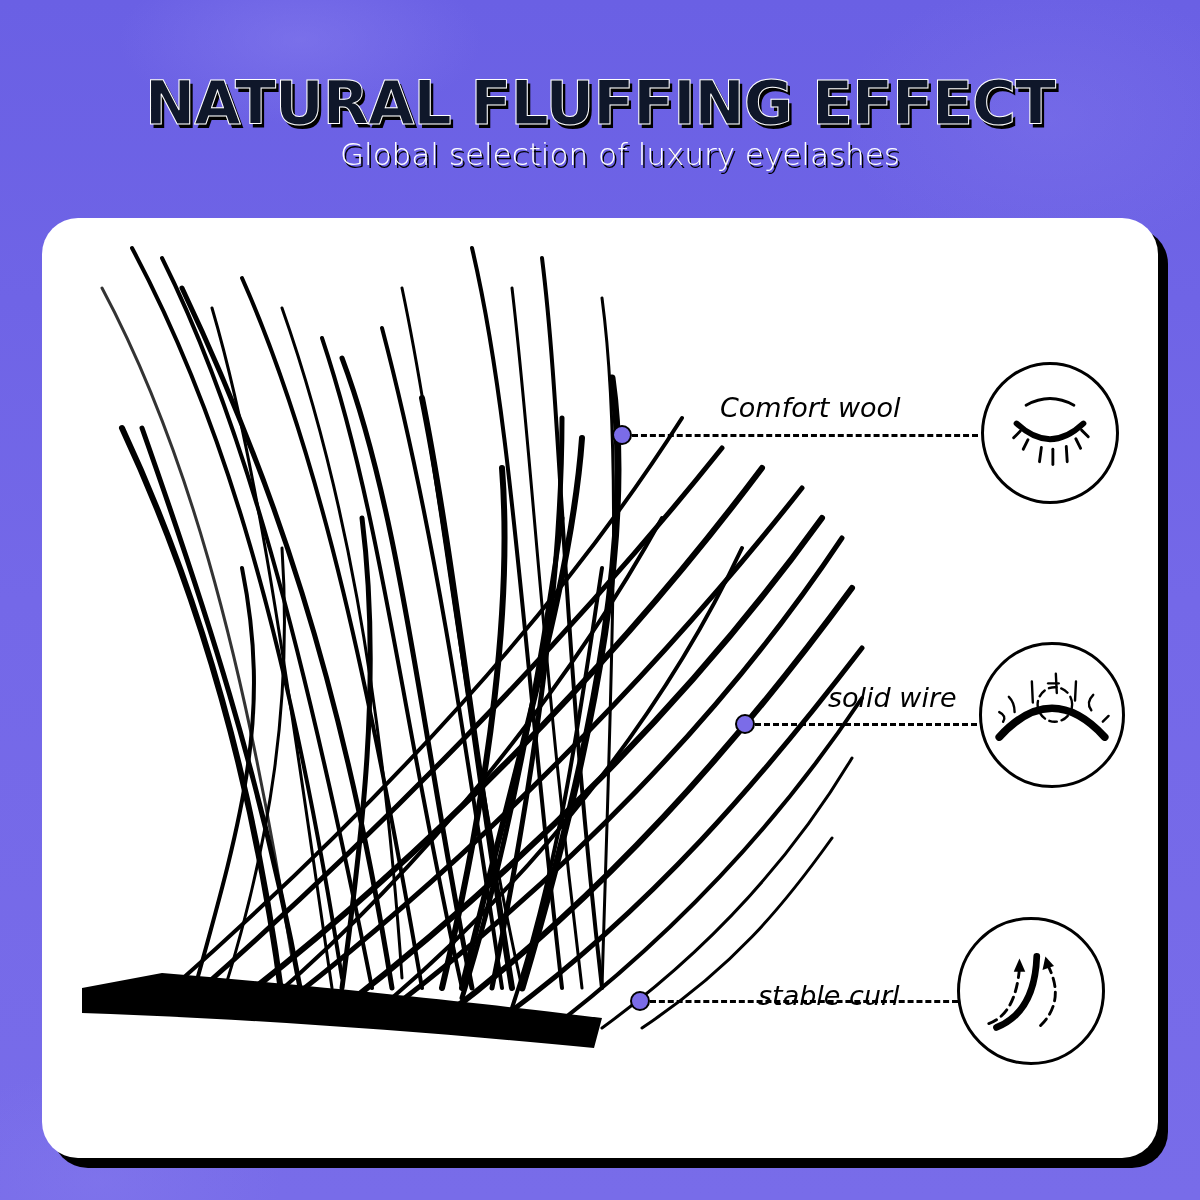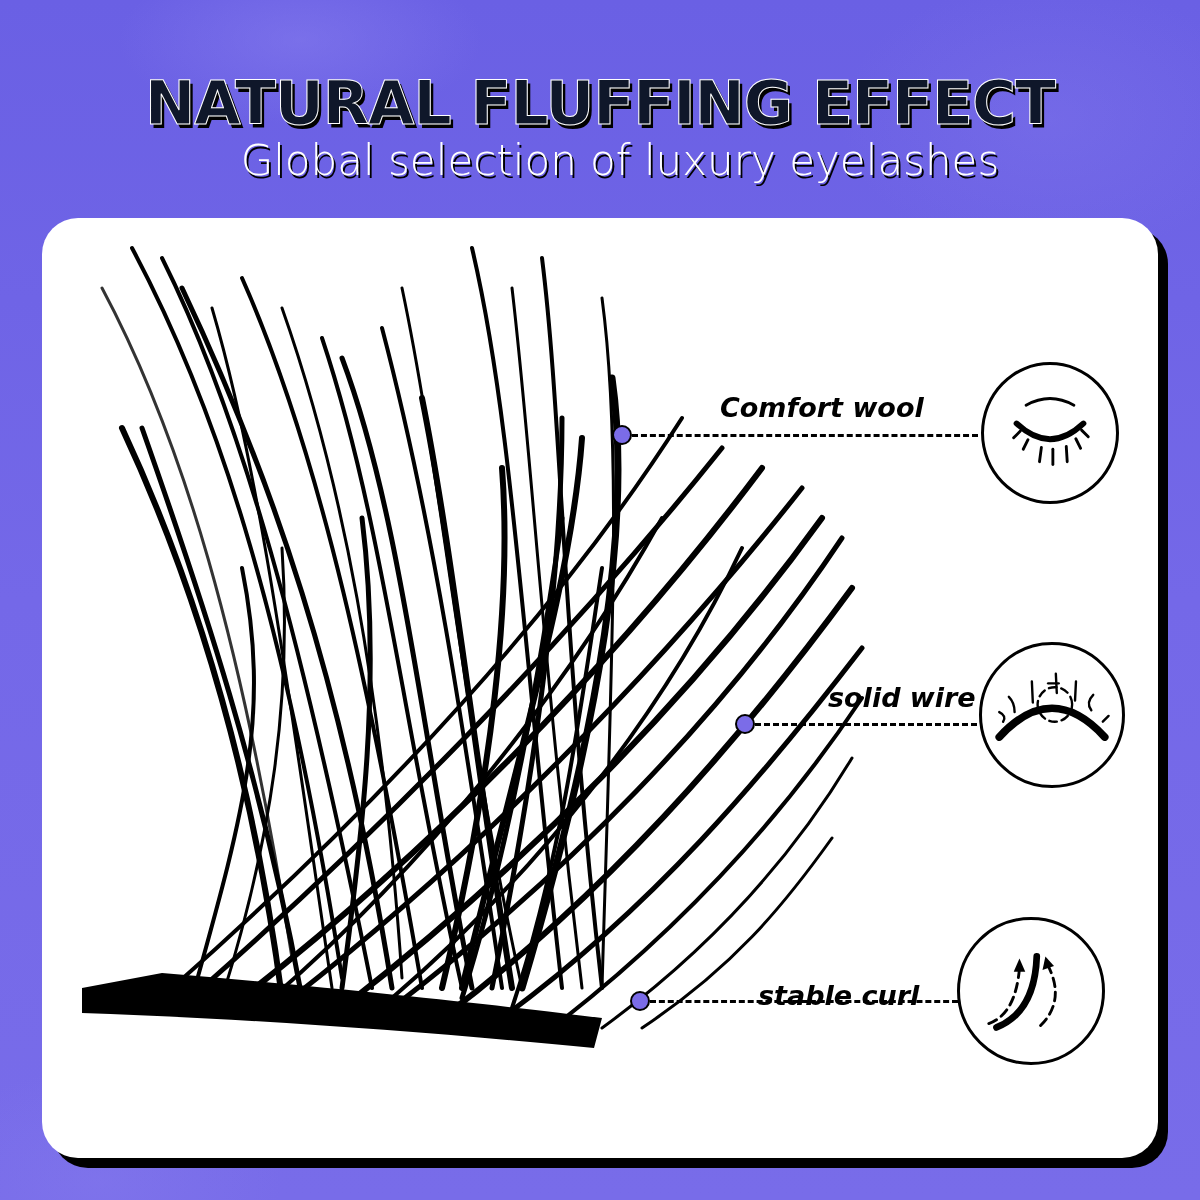--- a/index.html
+++ b/index.html
@@ -18,21 +18,21 @@
   }
   .title {
     position: absolute; left: 0; right: 0; top: 68px; text-align: center;
     font-family: "DejaVu Sans", sans-serif; font-weight: 900; font-size: 60px;
     letter-spacing: -1px; color: #0f172a;
     text-shadow: 3px 4px 0 #000;
     -webkit-text-stroke: 1px #fff;
   }
   .subtitle {
     position: absolute; left: 0; right: 0; top: 136px; text-align: center;
-    font-family: "DejaVu Sans", sans-serif; font-weight: 300; font-size: 42px;
+    font-family: "DejaVu Sans", sans-serif; font-weight: 300; font-size: 31px;
     color: #fff; letter-spacing: 0px;
     text-shadow: 2px 3px 0 #000;
     padding-left: 40px;
   }
   .card-shadow {
     position: absolute; left: 52px; top: 228px; width: 1116px; height: 940px;
     background: #000; border-radius: 36px;
   }
   .card {
     position: absolute; left: 42px; top: 218px; width: 1116px; height: 940px;
@@ -41,21 +41,21 @@
   .lash-svg { position: absolute; left: 0; top: 0; }
   .callout-dot {
     position: absolute; width: 20px; height: 20px; border-radius: 50%;
     background: #7b6ce8; border: 2.5px solid #000; box-sizing: border-box;
   }
   .callout-line {
     position: absolute; height: 0; border-top: 3px dashed #000;
   }
   .callout-label {
     position: absolute; font-family: "DejaVu Sans", sans-serif; font-style: italic;
-    font-weight: 700; font-size: 27px; color: #000; white-space: nowrap;
+    font-weight: 400; font-size: 27px; color: #000; white-space: nowrap;
   }
   .icon-circle {
     position: absolute; border: 3px solid #000; border-radius: 50%;
     background: #fff; box-sizing: border-box;
   }
   .icon-circle svg { position: absolute; left: 0; top: 0; width: 100%; height: 100%; }
 </style>
 </head>
 <body>
 

